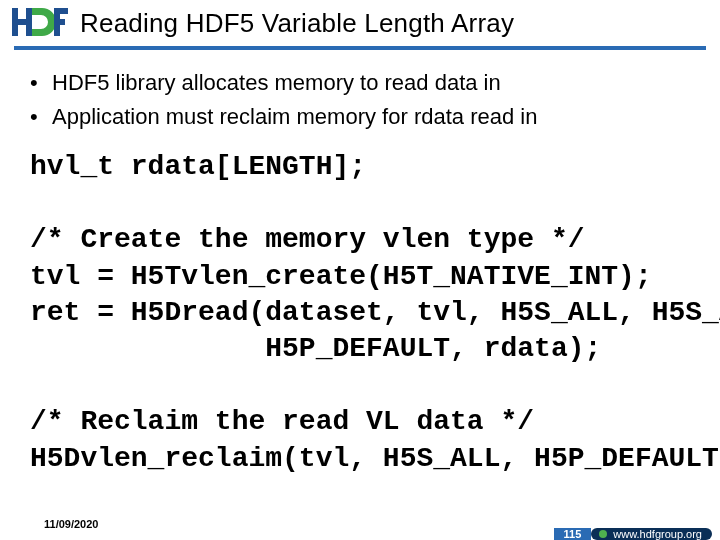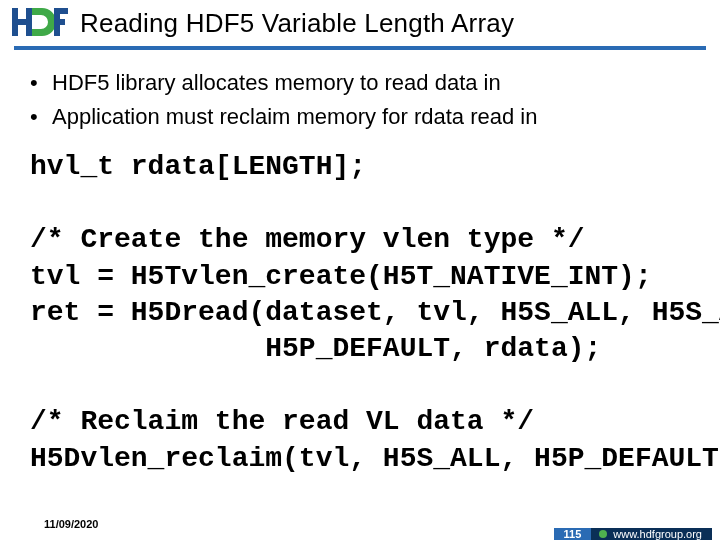--- a/index.html
+++ b/index.html
@@ -17,21 +17,21 @@
   .bullets li { list-style: none; position: relative; padding-left: 22px; margin-bottom: 4px; }
   .bullets li::before { content: "•"; position: absolute; left: 0; top: 0; font-size: 22px; }
 
   .code { font-family: "Courier New", Courier, monospace; font-size: 28px; font-weight: bold; color: #000; padding: 14px 30px 0 30px; white-space: pre; line-height: 1.3; }
 
   .footer { position: absolute; bottom: 0; left: 0; right: 0; height: 28px; }
   .foot-date { position: absolute; left: 44px; bottom: 10px; font-size: 11px; font-weight: bold; color: #000; }
   .foot-right { position: absolute; right: 8px; bottom: 0; height: 16px; display: flex; align-items: flex-end; }
   .foot-block { width: 22px; background: #0a2f57; }
   .foot-num { background: #2a6bb4; color: #fff; font-size: 11px; font-weight: bold; display: flex; align-items: center; justify-content: center; padding: 0 10px; }
-  .foot-url { background: #0a2f57; color: #fff; font-size: 11px; display: flex; align-items: center; padding: 0 10px 0 8px; }
+  .foot-url { background: #0a2f57; color: #fff; font-size: 11px; display: flex; align-items: center; padding: 0 10px 0 8px; border-radius: 8px; }
   .foot-url .dot { width: 8px; height: 8px; background: #4fb24f; border-radius: 50%; margin-right: 6px; }
 </style>
 </head>
 <body>
 
 <div class="slide">
 
   <div class="header">
     <div class="logo">
       <svg viewBox="0 0 56 34" width="56" height="34">

